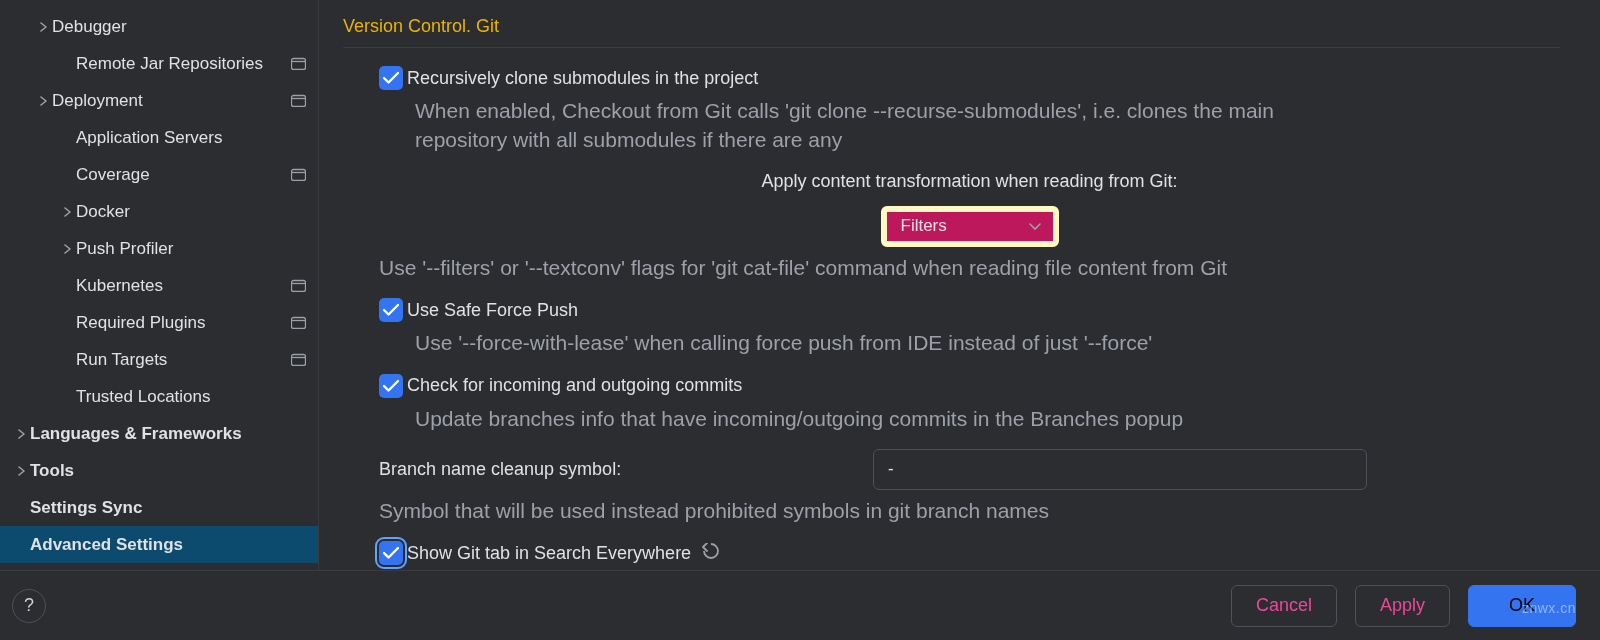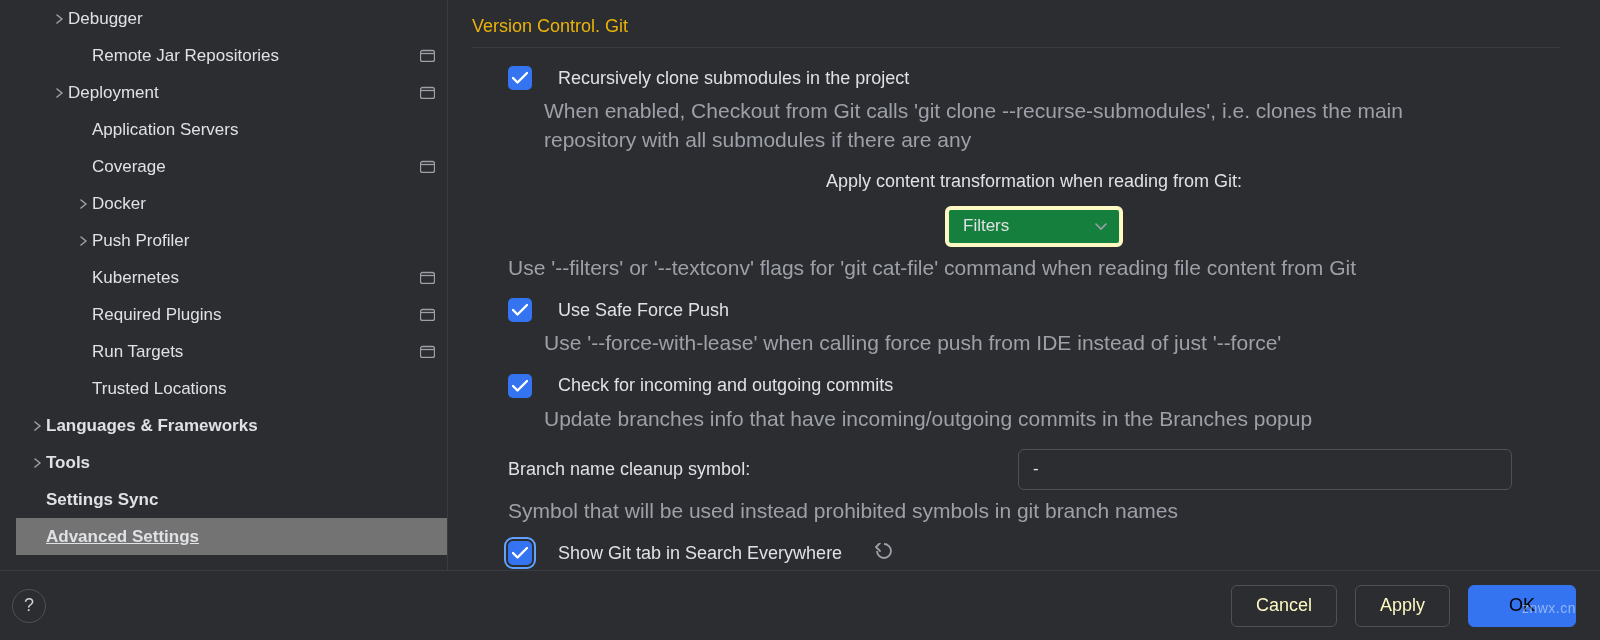--- a/index.html
+++ b/index.html
@@ -12,37 +12,36 @@
     overflow: hidden;
     display: flex;
     flex-direction: column;
   }
   .main-area {
     display: flex;
     flex: 1;
     overflow: hidden;
   }
   .sidebar {
-    width: 432px;
+    width: 319px;
     background: #2b2d30;
     border-right: 1px solid #393b40;
     overflow-y: auto;
-    padding-top: 0;
-    margin-left: 16px;
+    padding-top: 8px;
   }
   .tree-item {
     display: flex;
     align-items: center;
     height: 37px;
     font-size: 17px;
     cursor: pointer;
     position: relative;
     padding-right: 12px;
   }
-  .tree-item.selected { background: #737373; text-decoration: underline; }
+  .tree-item.selected { background: #0c4a6e; }
   .tree-item .chevron {
     width: 16px;
     display: flex;
     justify-content: center;
     color: #9da0a8;
     font-size: 14px;
   }
   .tree-item .label { flex: 1; }
   .tree-item.bold .label { font-weight: 600; }
   .indent-0 { padding-left: 14px; }
@@ -65,21 +64,21 @@
     font-size: 18px;
     color: #eab308;
     padding-bottom: 10px;
     border-bottom: 1px solid #393b40;
     margin-bottom: 18px;
   }
   .setting-block { margin-left: 36px; margin-bottom: 16px; }
   .check-row {
     display: flex;
     align-items: center;
-    gap: 26px;
+    gap: 4px;
     font-size: 18px;
     color: #dfe1e5;
     margin-bottom: 6px;
   }
   .cb {
     width: 24px;
     height: 24px;
     border-radius: 5px;
     background: #3574f0;
     display: flex;
@@ -106,26 +105,25 @@
     gap: 14px;
     font-size: 18px;
     margin-bottom: 6px;
     flex-direction: column;
   }
   .inline-row-wide {
     display: flex;
     align-items: center;
     font-size: 18px;
     margin-bottom: 6px;
-    gap: 16px;
   }
   .inline-row-wide .field-label { width: 494px; }
   .select-box {
-    background: #15803d;
-    border: 4px solid #fef9c3;
+    background: #be185d;
+    border: 6px solid #fef9c3;
     border-radius: 6px;
     height: 41px;
     padding: 0 40px 0 14px;
     display: flex;
     align-items: center;
     font-size: 17px;
     color: #dfe1e5;
     position: relative;
     min-width: 178px;
     cursor: pointer;
@@ -172,21 +170,21 @@
     font-size: 18px;
     cursor: pointer;
   }
   .footer-spacer { flex: 1; }
   .btn {
     height: 42px;
     padding: 0 24px;
     border-radius: 6px;
     border: 1px solid #4e5157;
     background: #2b2d30;
-    color: #fef9c3;
+    color: #ec4899;
     font-size: 18px;
     display: flex;
     align-items: center;
     justify-content: center;
     cursor: pointer;
   }
   .btn.primary { background: #3574f0; border-color: #3574f0; color: #000000; min-width: 108px; position: relative; }
   .watermark {
     position: absolute;
     right: 24px;

